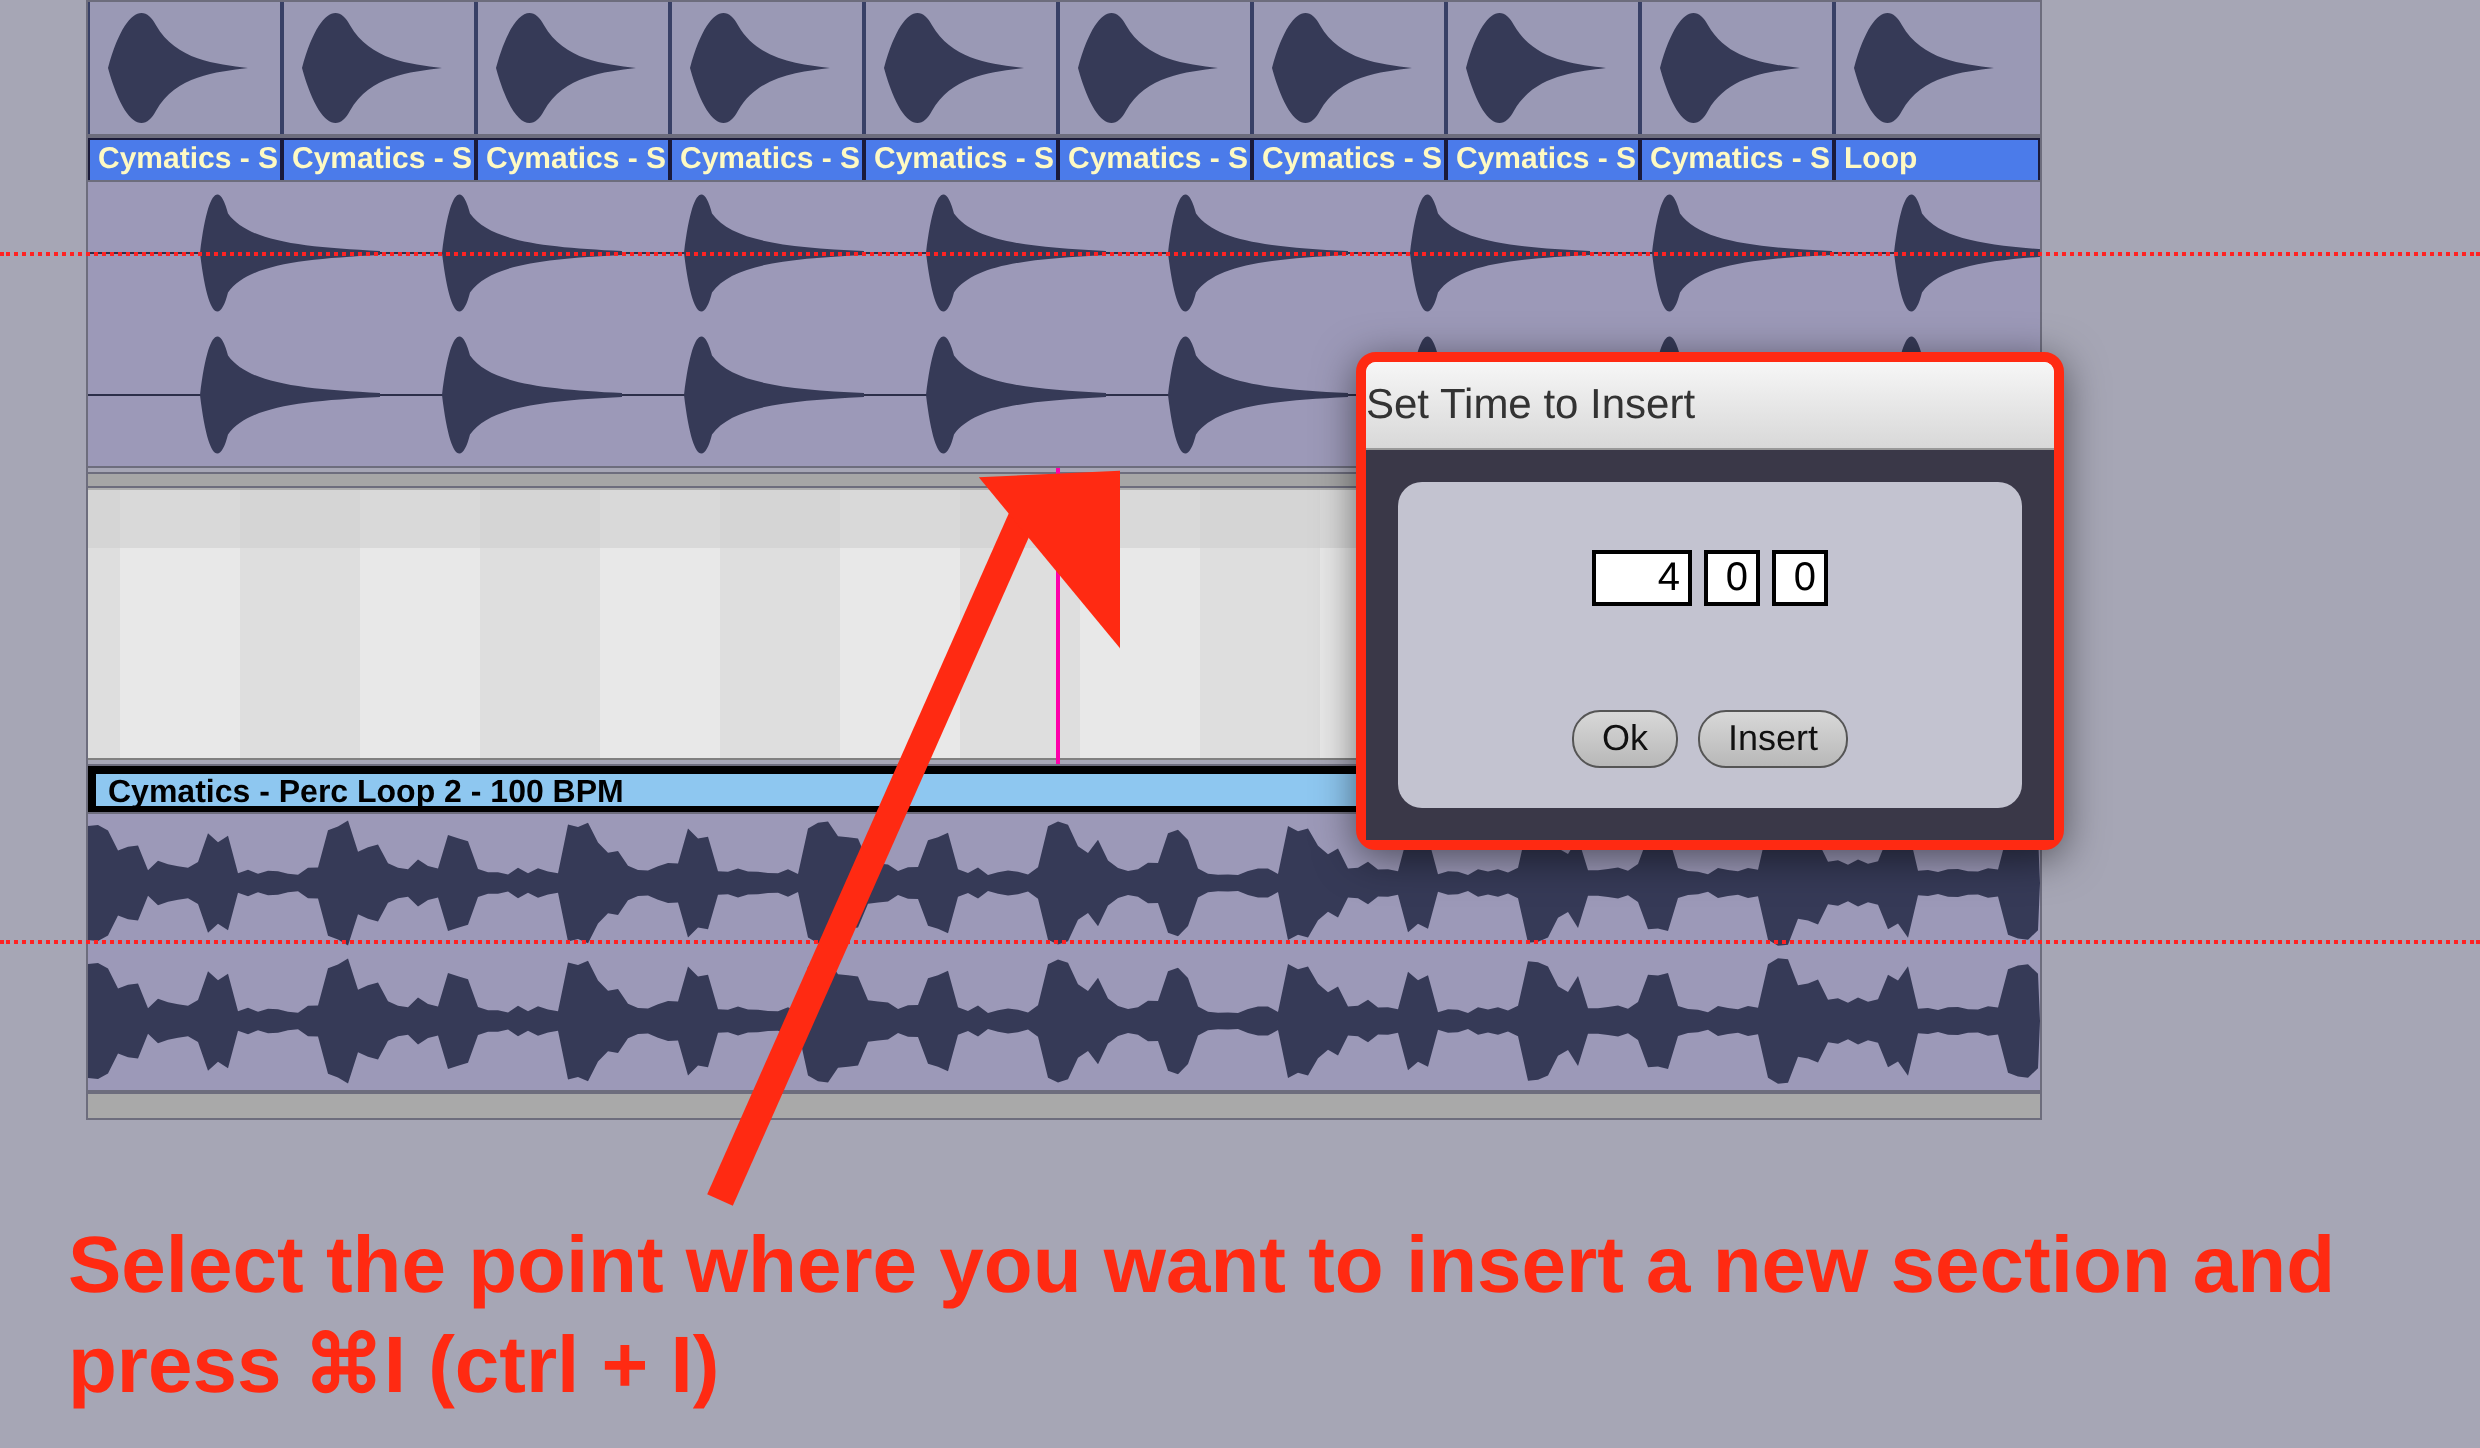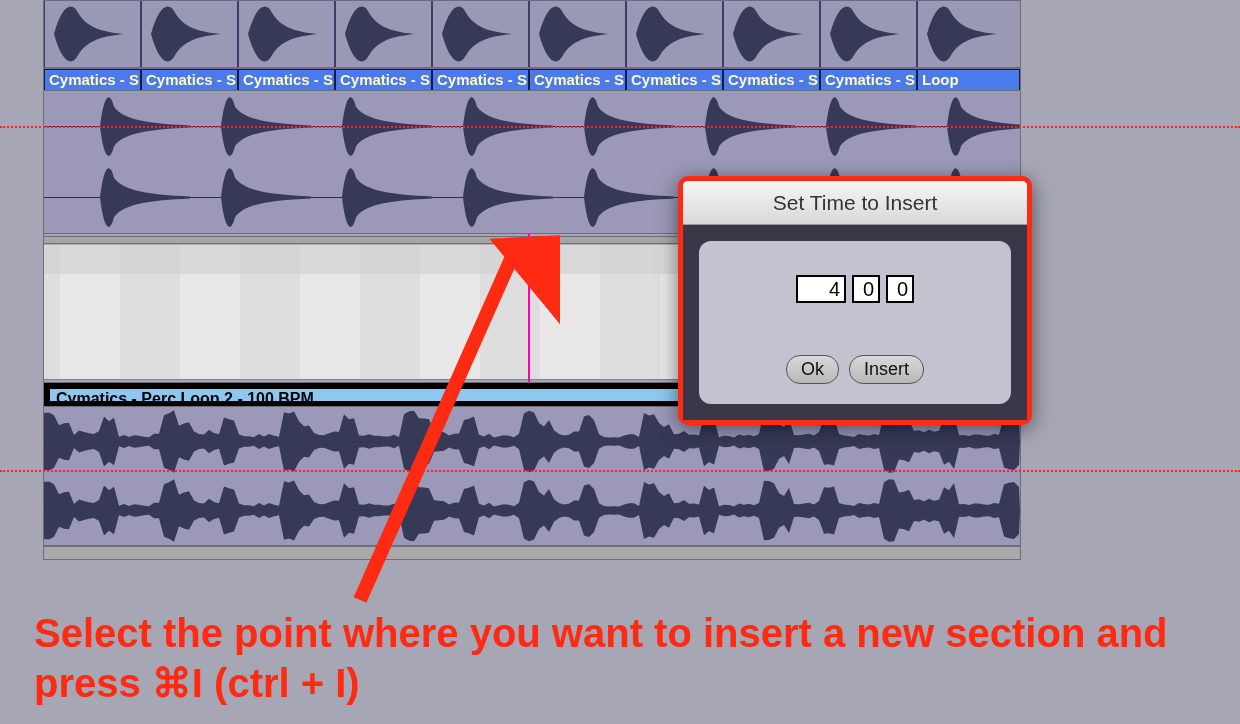--- a/index.html
+++ b/index.html
@@ -95,21 +95,21 @@
     height: 24px;
     background: #8ec7f0;
   }
   .bottom-label {
     position: absolute;
     left: 44px;
     right: 220px;
     top: 0;
     height: 24px;
     background: #8ec7f0;
-    border: 6px solid #000000;
+    border: 4px solid #000000;
     color: #000;
     font-size: 16px;
     font-weight: bold;
     padding: 1px 6px;
   }
 
   
   .lane-bottom-wave {
     top: 406px;
     height: 140px;
@@ -154,21 +154,20 @@
     width: 354px;
     border: 5px solid #ff2a12;
     border-radius: 10px;
     box-shadow: 0 4px 20px rgba(0,0,0,0.5);
     background: #fff;
   }
   .dialog-title {
     height: 44px;
     background: linear-gradient(#f6f6f6, #d8d8d8);
     border-bottom: 1px solid #999;
-    text-align: center;
     line-height: 44px;
     font-size: 21px;
     color: #333;
     border-top-left-radius: 5px;
     border-top-right-radius: 5px;
   }
   .dialog-body {
     background: #3a3848;
     padding: 16px;
   }

